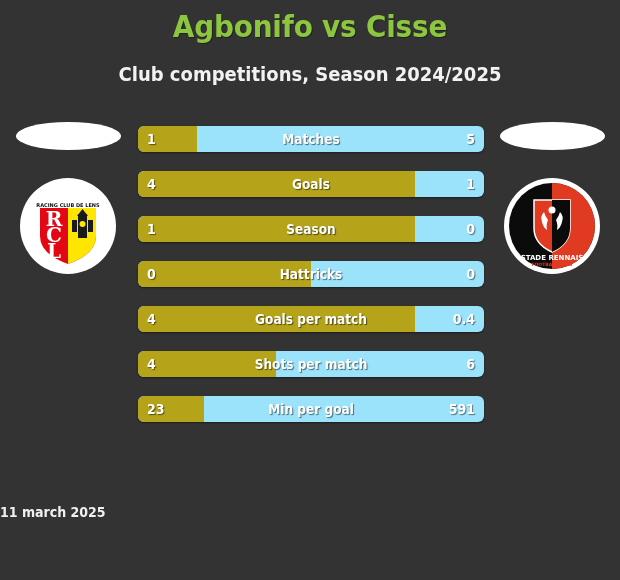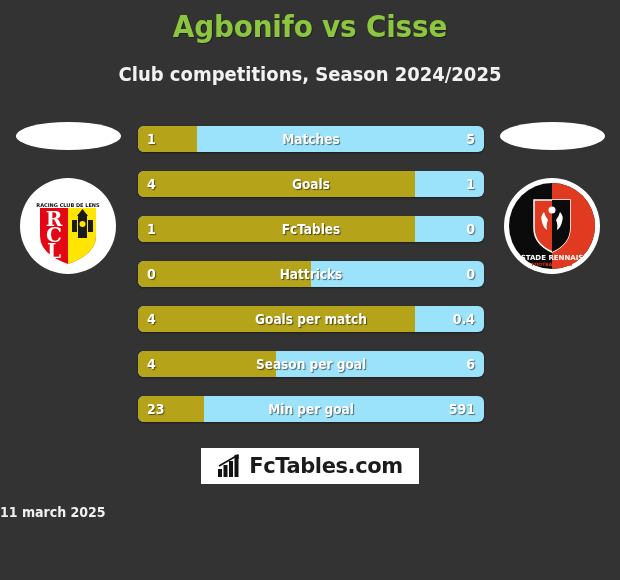--- a/index.html
+++ b/index.html
@@ -212,55 +212,44 @@
       </div>
       <div class="stat-row">
         <div class="seg-home" style="width: 80%;"></div>
         <div class="val home">4</div>
         <div class="stat-label">Goals</div>
         <div class="val away">1</div>
       </div>
       <div class="stat-row">
         <div class="seg-home" style="width: 80%;"></div>
         <div class="val home">1</div>
-        <div class="stat-label">FcTables</div>
+        <div class="stat-label">Season</div>
         <div class="val away">0</div>
       </div>
       <div class="stat-row">
         <div class="seg-home" style="width: 50%;"></div>
         <div class="val home">0</div>
         <div class="stat-label">Hattricks</div>
         <div class="val away">0</div>
       </div>
       <div class="stat-row">
         <div class="seg-home" style="width: 80%;"></div>
         <div class="val home">4</div>
         <div class="stat-label">Goals per match</div>
         <div class="val away">0.4</div>
       </div>
       <div class="stat-row">
         <div class="seg-home" style="width: 40%;"></div>
         <div class="val home">4</div>
-        <div class="stat-label">Season per goal</div>
+        <div class="stat-label">Shots per match</div>
         <div class="val away">6</div>
       </div>
       <div class="stat-row">
         <div class="seg-home" style="width: 19%;"></div>
         <div class="val home">23</div>
         <div class="stat-label">Min per goal</div>
         <div class="val away">591</div>
       </div>
     </div>
 
-  <div class="logo-box">
-    <svg class="logo-icon" width="26" height="24" viewBox="0 0 26 24">
-      <rect x="1" y="15" width="4" height="8" fill="#111"></rect>
-      <rect x="6.5" y="11" width="4" height="12" fill="#111"></rect>
-      <rect x="12" y="7" width="4" height="16" fill="#111"></rect>
-      <rect x="17.5" y="3" width="4" height="20" fill="#111"></rect>
-      <path d="M2 12 L21 1" stroke="#111" stroke-width="1.6" fill="none"></path>
-      <path d="M17 1 L22 0.5 L21.5 5 Z" fill="#111"></path>
-    </svg>
-    <span class="logo-text">FcTables.com</span>
-  </div>
 
   <div class="date">11 march 2025</div>
 </div>
 
 </body></html>

